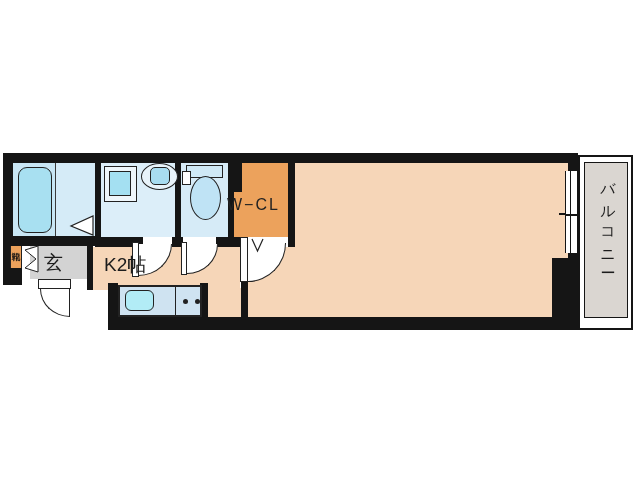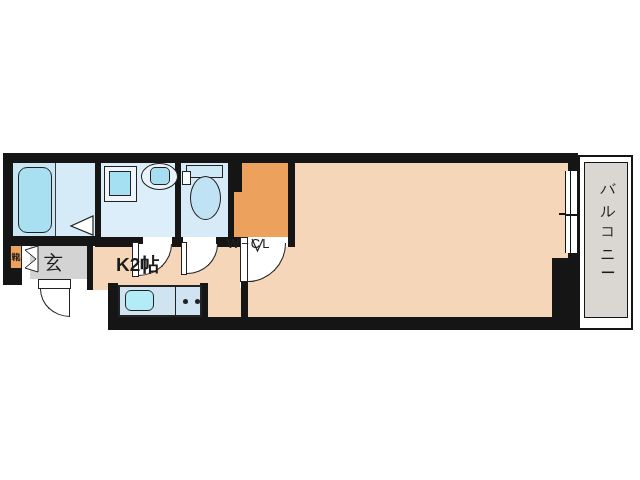--- a/index.html
+++ b/index.html
@@ -98,19 +98,19 @@
   <div class="fixture" style="left:125px;top:290px;width:29px;height:21px;background:#b2ecf6;border-width:1.5px;border-radius:6px;"></div>
   <div class="abs" style="left:183px;top:299px;width:5px;height:5px;border-radius:50%;background:#222;"></div>
   <div class="abs" style="left:195px;top:299px;width:5px;height:5px;border-radius:50%;background:#222;"></div>
 
   <svg width="640" height="480" viewBox="0 0 640 480">
     <polygon points="93,216 93,235 71,226" fill="#ffffff" stroke="#222" stroke-width="1.2"></polygon>
     <polygon points="38,246 25,250 36,259 25,268 38,272" fill="#ffffff" stroke="#222" stroke-width="1"></polygon>
     <polyline points="252,239 257.5,251 263,239" fill="#ffffff" stroke="#222" stroke-width="1.2"></polyline>
   </svg>
 
-  <div class="lbl" style="left:116px;top:252px;font-size:19px;font-weight:bold;">K2帖</div>
+  <div class="lbl" style="left:104px;top:252px;font-size:19px;">K2帖</div>
   <div class="lbl" style="left:44px;top:250px;font-size:19px;">玄</div>
-  <div class="lbl" style="left:227px;top:196px;font-size:13px;letter-spacing:2px;color:#222;margin-top:40px;">W−CL</div>
+  <div class="lbl" style="left:227px;top:196px;font-size:16px;letter-spacing:2px;color:#222;">W−CL</div>
   <div class="lbl vtext" style="left:10px;top:245px;font-size:9px;line-height:12px;color:#111;">靴箱</div>
   <div class="lbl vtext" style="left:598px;top:172px;height:140px;font-size:15px;letter-spacing:6px;">バルコニー</div>
 
 </div>
 
 </body></html>

